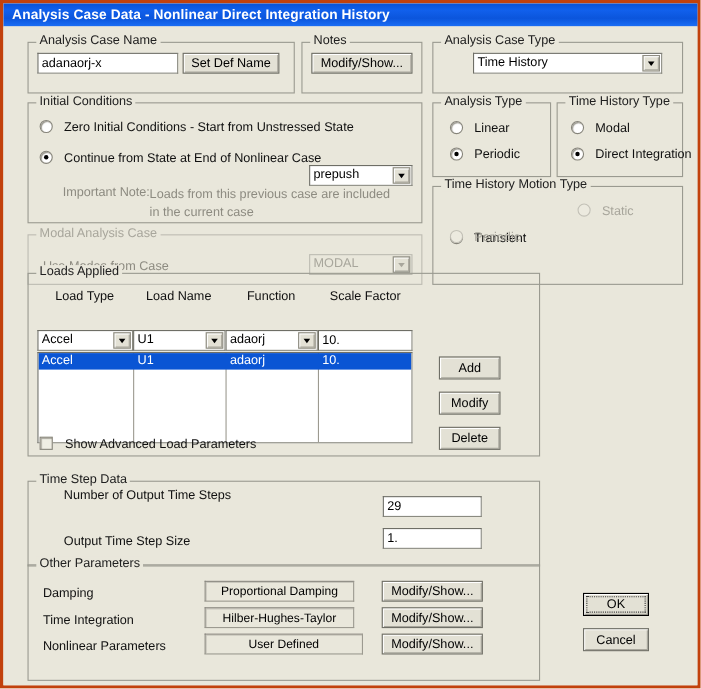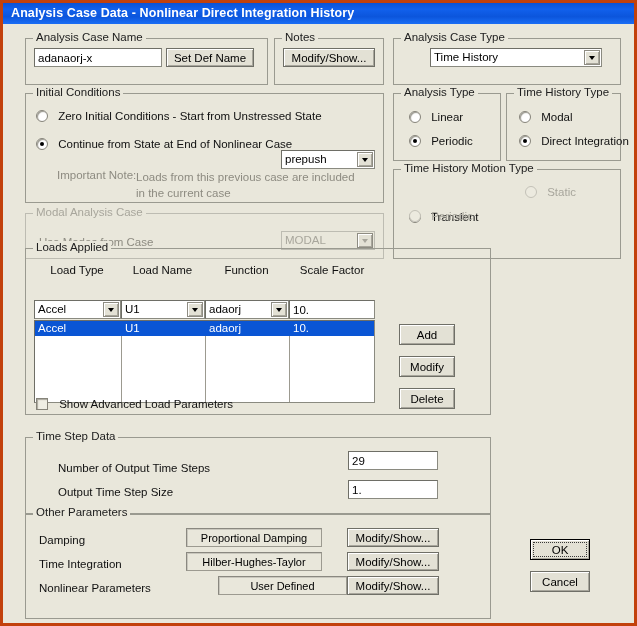--- a/index.html
+++ b/index.html
@@ -415,39 +415,39 @@
     <div class="btn" style="left:396px; top:364px; width:56px; height:21px;">Delete</div>
 
     <div class="checkrow" style="left:33px; top:373px;">
       <span class="cbox"></span>
       <span>Show Advanced Load Parameters</span>
     </div>
 
     <div class="group" style="left:22px; top:413px; width:466px; height:78px;">
       <span class="glabel">Time Step Data</span>
     </div>
-    <div class="stext" style="left:55px; top:438px;text-align:center;">Number of Output Time Steps</div>
+    <div class="stext" style="left:55px; top:421px;text-align:center;">Number of Output Time Steps</div>
     <div class="tinput" style="left:345px; top:427px; width:90px; height:19px;">29</div>
     <div class="stext" style="left:55px; top:462px;">Output Time Step Size</div>
     <div class="tinput" style="left:345px; top:456px; width:90px; height:19px;">1.</div>
 
     <div class="group" style="left:22px; top:489px; width:466px; height:106px;">
       <span class="glabel">Other Parameters</span>
     </div>
 
     <div class="stext" style="left:36px; top:510px;">Damping</div>
     <div class="dispfield" style="left:183px; top:504px; width:136px; height:19px;">Proportional Damping</div>
     <div class="btn" style="left:344px; top:504px; width:92px; height:19px;">Modify/Show...</div>
 
     <div class="stext" style="left:36px; top:534px;">Time Integration</div>
     <div class="dispfield" style="left:183px; top:528px; width:136px; height:19px;">Hilber-Hughes-Taylor</div>
     <div class="btn" style="left:344px; top:528px; width:92px; height:19px;">Modify/Show...</div>
 
     <div class="stext" style="left:36px; top:558px;">Nonlinear Parameters</div>
-    <div class="dispfield" style="left:183px; top:552px; width:129px; height:19px;margin-left:32px;">User Defined</div>
+    <div class="dispfield" style="left:183px; top:552px; width:144px; height:19px;">User Defined</div>
     <div class="btn" style="left:344px; top:552px; width:92px; height:19px;">Modify/Show...</div>
 
     <div class="btn defaultfocus" style="left:527px; top:515px; width:60px; height:21px;">
       <span class="focusring"></span>
       <span>OK</span>
     </div>
     <div class="btn" style="left:527px; top:547px; width:60px; height:21px;">Cancel</div>
 
   </div>
 </div>

